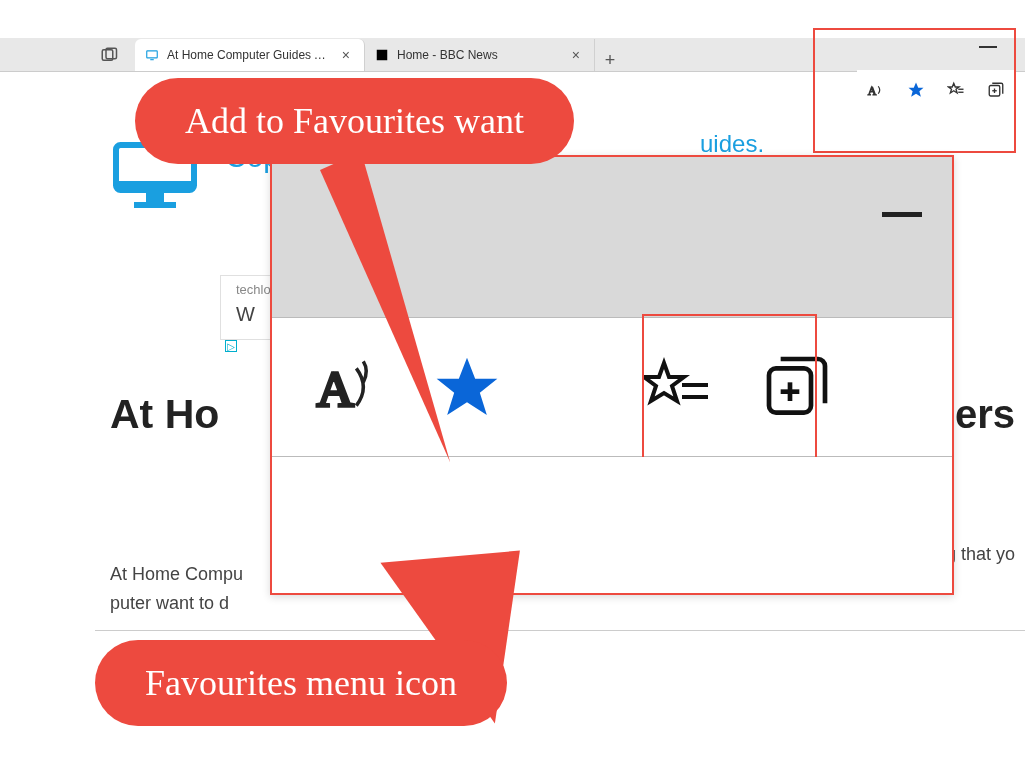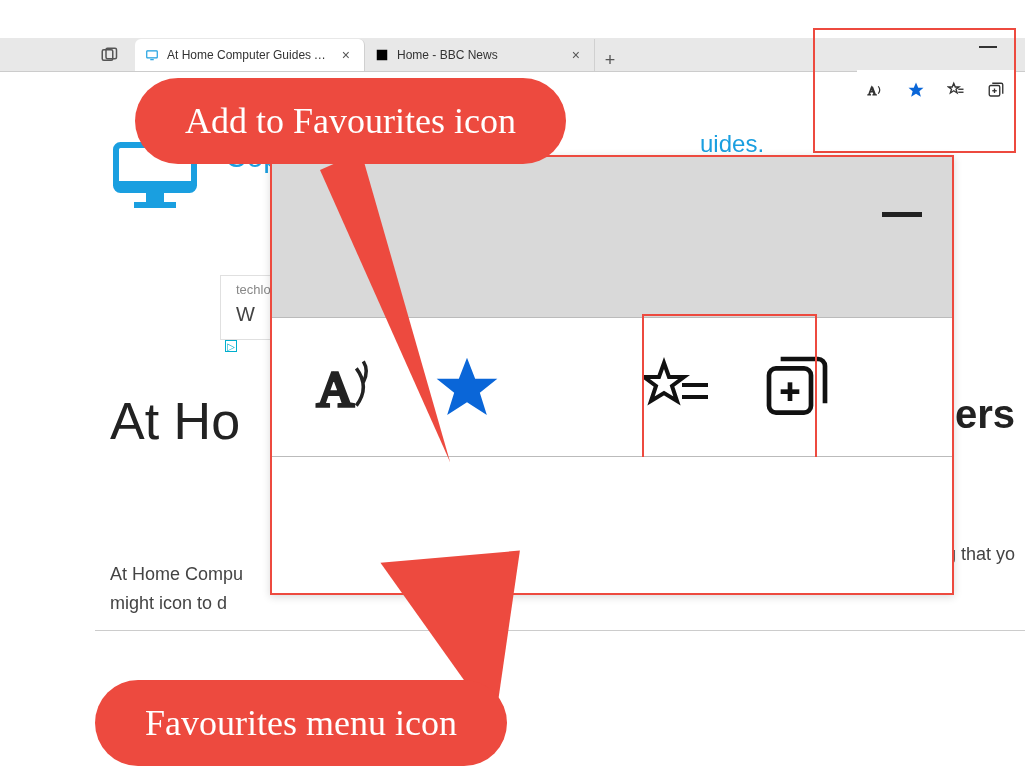--- a/index.html
+++ b/index.html
@@ -72,21 +72,21 @@
   .ad-box {
     position:absolute; left:220px; top:275px; width:700px; height:65px;
     border:1px solid #e0e0e0; display:flex; align-items:center; padding:0 15px;
     background:#fff;
   }
   .ad-domain { font-size:13px; color:#888; position:absolute; top:6px; left:15px;}
   .ad-text { font-size:20px; color:#444; margin-top:14px; flex:1;}
   .ad-btn { background:#2196f3; color:#fff; padding:8px 22px; font-size:16px; font-weight:600; border-radius:3px; white-space:nowrap;}
   .ad-close { position:absolute; right:-8px; top:-10px; width:18px;height:18px; background:#000; color:#fff; border-radius:50%; font-size:12px; display:flex;align-items:center;justify-content:center;}
   .adchoices { position:absolute; left:225px; top:340px; font-size:10px; border:1px solid #00aecd; width:12px;height:12px; display:flex;align-items:center;justify-content:center; color:#00aecd;}
-  .headline { position:absolute; left:110px; top:390px; font-size:52px; font-weight:400; color:#222; line-height:1.2;}
+  .headline { position:absolute; left:110px; top:390px; font-size:41px; font-weight:700; color:#222; line-height:1.2;}
   .headline2 { position:absolute; right:10px; top:390px; font-size:40px; font-weight:600; color:#222; line-height:1.2;}
   .body-text { position:absolute; left:110px; top:560px; font-size:18px; color:#444; max-width:820px; line-height:1.6;}
   .body-text-right { position:absolute; right:10px; top:540px; font-size:18px; color:#444; text-align:left; line-height:1.6;}
   .hr { position:absolute; left:95px; right:0; top:630px; height:1px; background:#ccc;}
 
   
   .zoom-panel {
     position:absolute; left:270px; top:155px; width:684px; height:440px;
     background:#fff; border:2px solid #ed4a3f;
     box-shadow: 0 2px 8px rgba(0,0,0,.15);
@@ -111,21 +111,21 @@
     position:absolute;
     background:#ed4a3f;
     color:#fff;
     font-family: "Bradley Hand", "Comic Sans MS", cursive;
     font-size:36px;
     padding: 22px 50px;
     border-radius: 56px;
     white-space:nowrap;
   }
   .callout1 { left:135px; top:78px; }
-  .callout2 { left:95px; top:640px;margin-top:40px; }
+  .callout2 { left:95px; top:640px; }
   .tail1 {
     position:absolute;
     left: 320px; top: 170px;
     width: 0; height: 0;
     border-left: 45px solid #ed4a3f;
     border-right: 10px solid transparent;
     border-bottom: 320px solid transparent;
     transform: rotate(-24deg);
     transform-origin: top left;
   }
@@ -234,21 +234,21 @@
 </div>
 <div class="adchoices">▷</div>
 
 <div class="headline">
   <span>At Ho</span><br>
 </div>
 <div class="headline2">nners</div>
 
 <div class="body-text">
   <span>At Home Compu</span><br>
-  <span>might icon to d</span>
+  <span>puter want to d</span>
 </div>
 <div class="body-text-right">g that yo</div>
 
 <div class="hr"></div>
 
 <div class="zoom-panel">
   <div class="zoom-tabbg">
     <div class="zoom-min"></div>
   </div>
   <div class="zoom-addrbar">
@@ -280,19 +280,19 @@
           <line x1="16" y1="34" x2="32" y2="34"></line>
         </svg>
     </span>
   </div>
   <div class="inner-red-box"></div>
   <div class="zoom-bottom"></div>
 </div>
 
 <div class="tail1"></div>
 <div class="callout callout1">
-  <span>Add to Favourites icon</span>
+  <span>Add to Favourites want</span>
 </div>
 
 <div class="tail2"></div>
 <div class="callout callout2">
   <span>Favourites menu icon</span>
 </div>
 
 </body></html>

